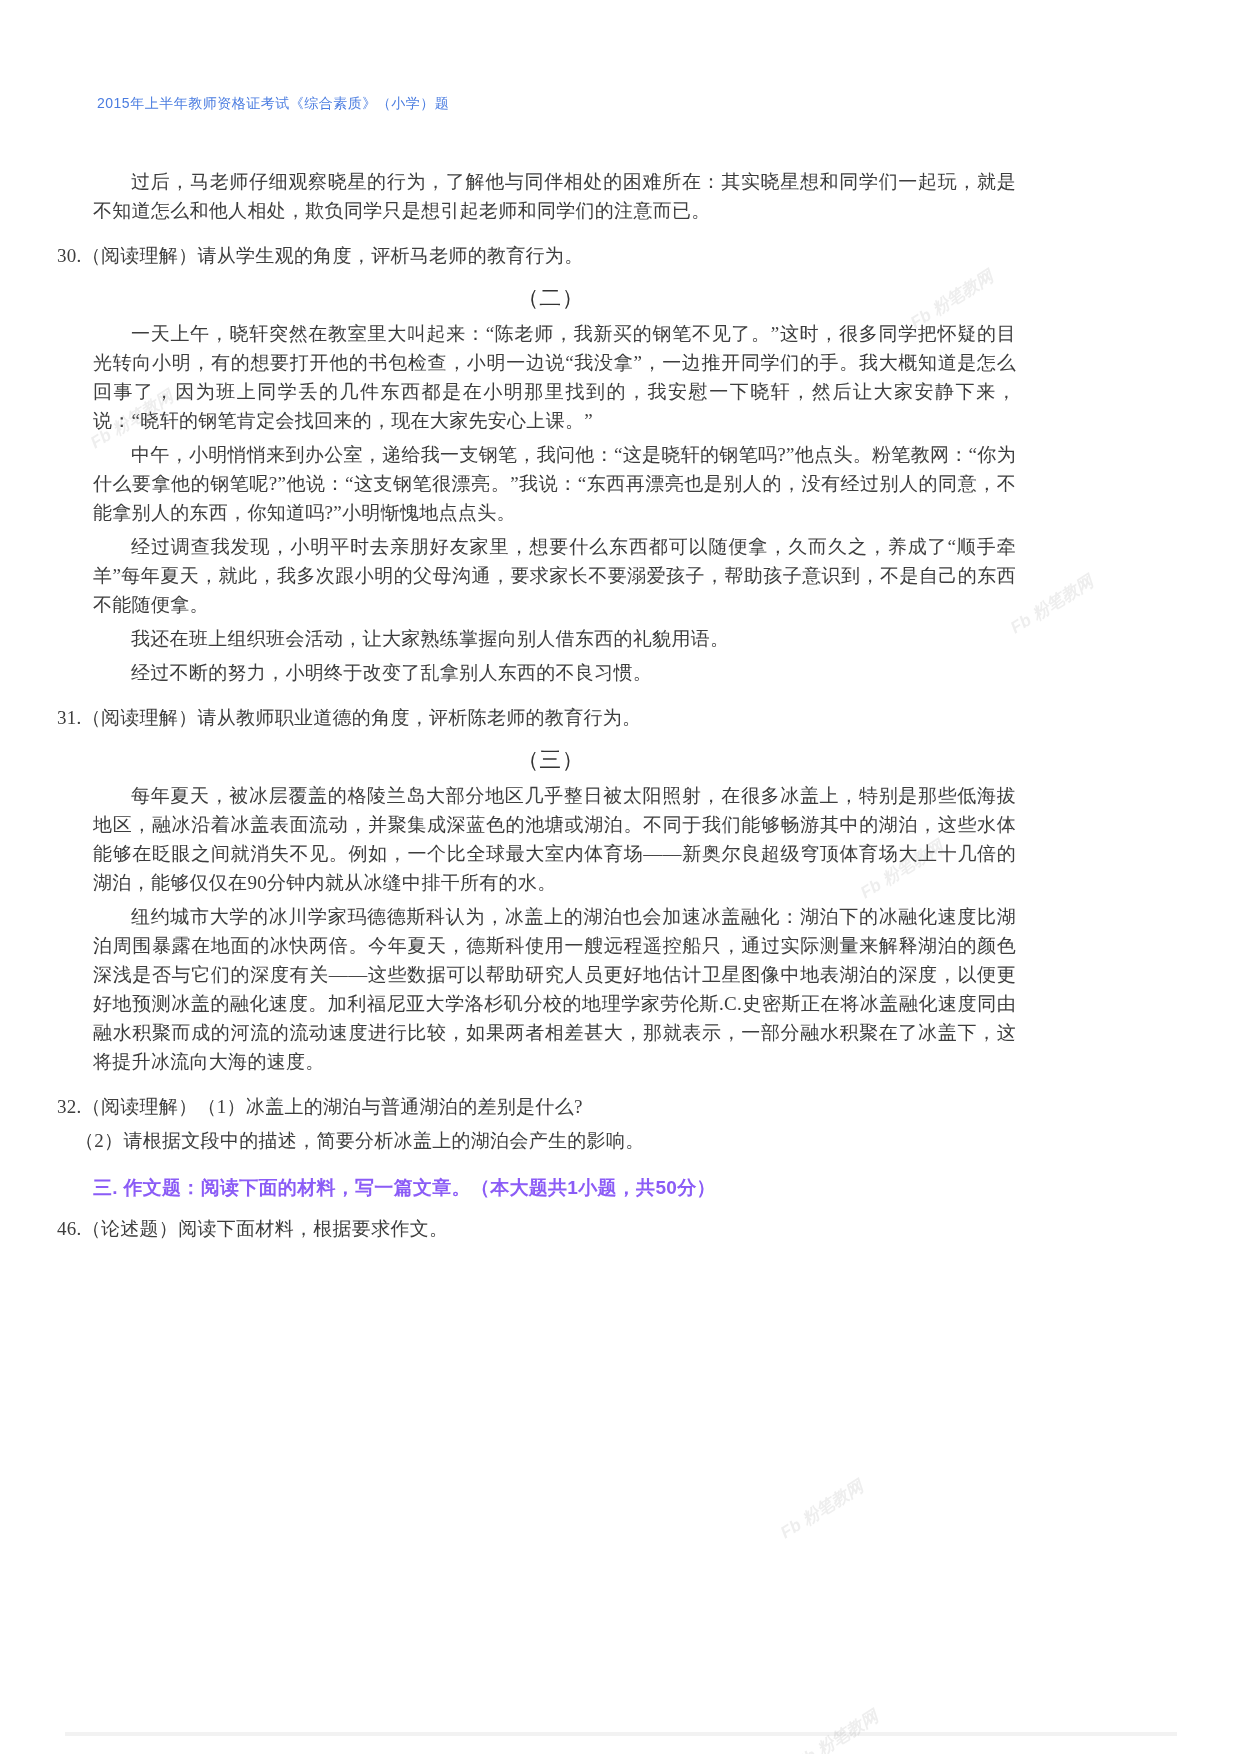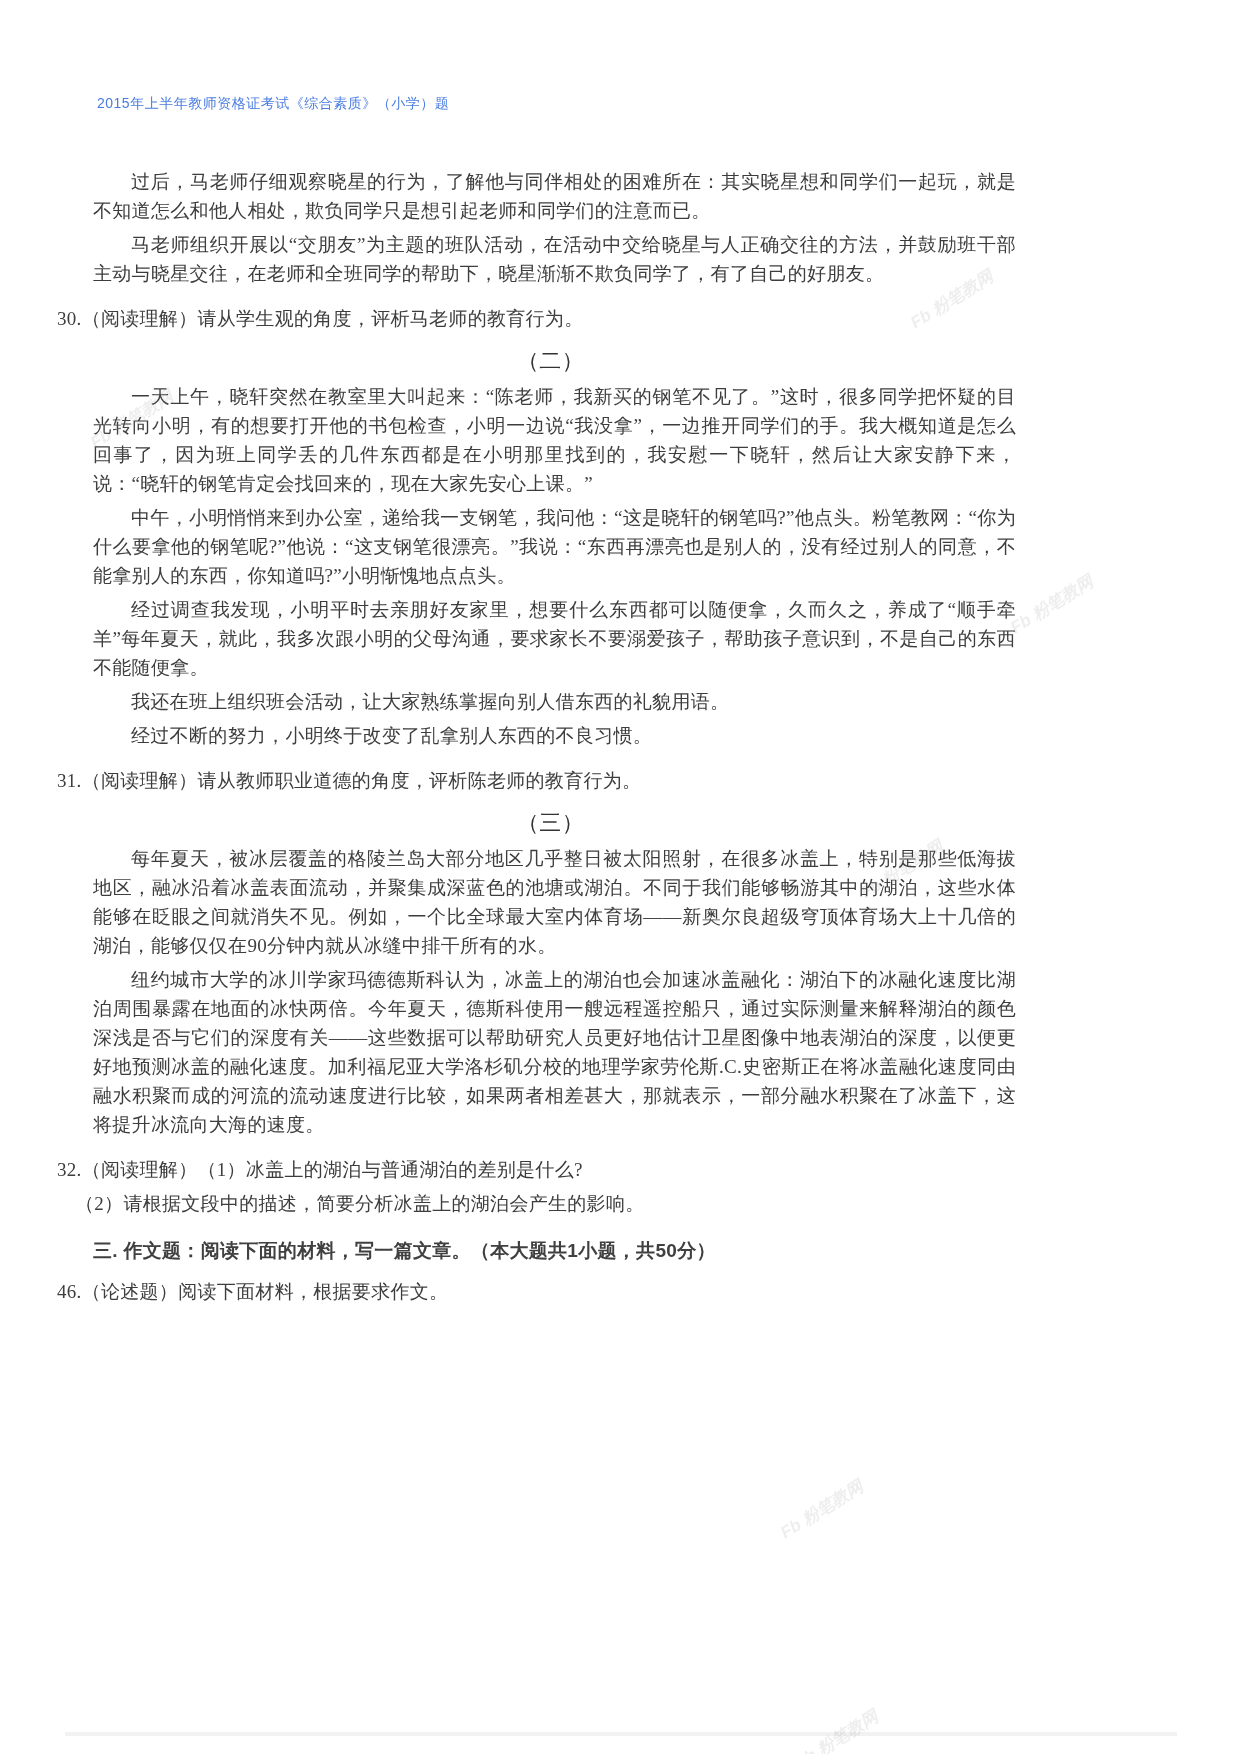--- a/index.html
+++ b/index.html
@@ -50,21 +50,21 @@
     line-height: 36px;
     text-align: center;
     color: #333333;
   }
   .essay-heading {
     margin: 18px 0 12px 8px;
     font-family: "Liberation Sans", "DejaVu Sans", sans-serif;
     font-weight: bold;
     font-size: 19px;
     line-height: 29px;
-    color: #404040;
+    color: #8b5cf6;
   }
 
   .footer-divider {
     position: absolute;
     left: 65px; top: 1639px;
     width: 1112px; height: 4px;
     background: #f2f2f2;
   }
 
   .watermark {
@@ -87,21 +87,20 @@
 </style>
 </head>
 <body>
 
 <div class="page">
 
   <div class="doc-title">2015年上半年教师资格证考试《综合素质》（小学）题</div>
 
   <div class="content">
     <p class="para">过后，马老师仔细观察晓星的行为，了解他与同伴相处的困难所在：其实晓星想和同学们一起玩，就是不知道怎么和他人相处，欺负同学只是想引起老师和同学们的注意而已。</p>
-    <p class="para">马老师组织开展以“交朋友”为主题的班队活动，在活动中交给晓星与人正确交往的方法，并鼓励班干部主动与晓星交往，在老师和全班同学的帮助下，晓星渐渐不欺负同学了，有了自己的好朋友。</p>
     <p class="question qtop">30.（阅读理解）请从学生观的角度，评析马老师的教育行为。</p>
     <p class="section-heading">（二）</p>
     <p class="para">一天上午，晓轩突然在教室里大叫起来：“陈老师，我新买的钢笔不见了。”这时，很多同学把怀疑的目光转向小明，有的想要打开他的书包检查，小明一边说“我没拿”，一边推开同学们的手。我大概知道是怎么回事了，因为班上同学丢的几件东西都是在小明那里找到的，我安慰一下晓轩，然后让大家安静下来，说：“晓轩的钢笔肯定会找回来的，现在大家先安心上课。”</p>
     <p class="para">中午，小明悄悄来到办公室，递给我一支钢笔，我问他：“这是晓轩的钢笔吗?”他点头。粉笔教网：“你为什么要拿他的钢笔呢?”他说：“这支钢笔很漂亮。”我说：“东西再漂亮也是别人的，没有经过别人的同意，不能拿别人的东西，你知道吗?”小明惭愧地点点头。</p>
     <p class="para">经过调查我发现，小明平时去亲朋好友家里，想要什么东西都可以随便拿，久而久之，养成了“顺手牵羊”每年夏天，就此，我多次跟小明的父母沟通，要求家长不要溺爱孩子，帮助孩子意识到，不是自己的东西不能随便拿。</p>
     <p class="para">我还在班上组织班会活动，让大家熟练掌握向别人借东西的礼貌用语。</p>
     <p class="para">经过不断的努力，小明终于改变了乱拿别人东西的不良习惯。</p>
     <p class="question qtop">31.（阅读理解）请从教师职业道德的角度，评析陈老师的教育行为。</p>
     <p class="section-heading">（三）</p>
     <p class="para">每年夏天，被冰层覆盖的格陵兰岛大部分地区几乎整日被太阳照射，在很多冰盖上，特别是那些低海拔地区，融冰沿着冰盖表面流动，并聚集成深蓝色的池塘或湖泊。不同于我们能够畅游其中的湖泊，这些水体能够在眨眼之间就消失不见。例如，一个比全球最大室内体育场——新奥尔良超级穹顶体育场大上十几倍的湖泊，能够仅仅在90分钟内就从冰缝中排干所有的水。</p>

